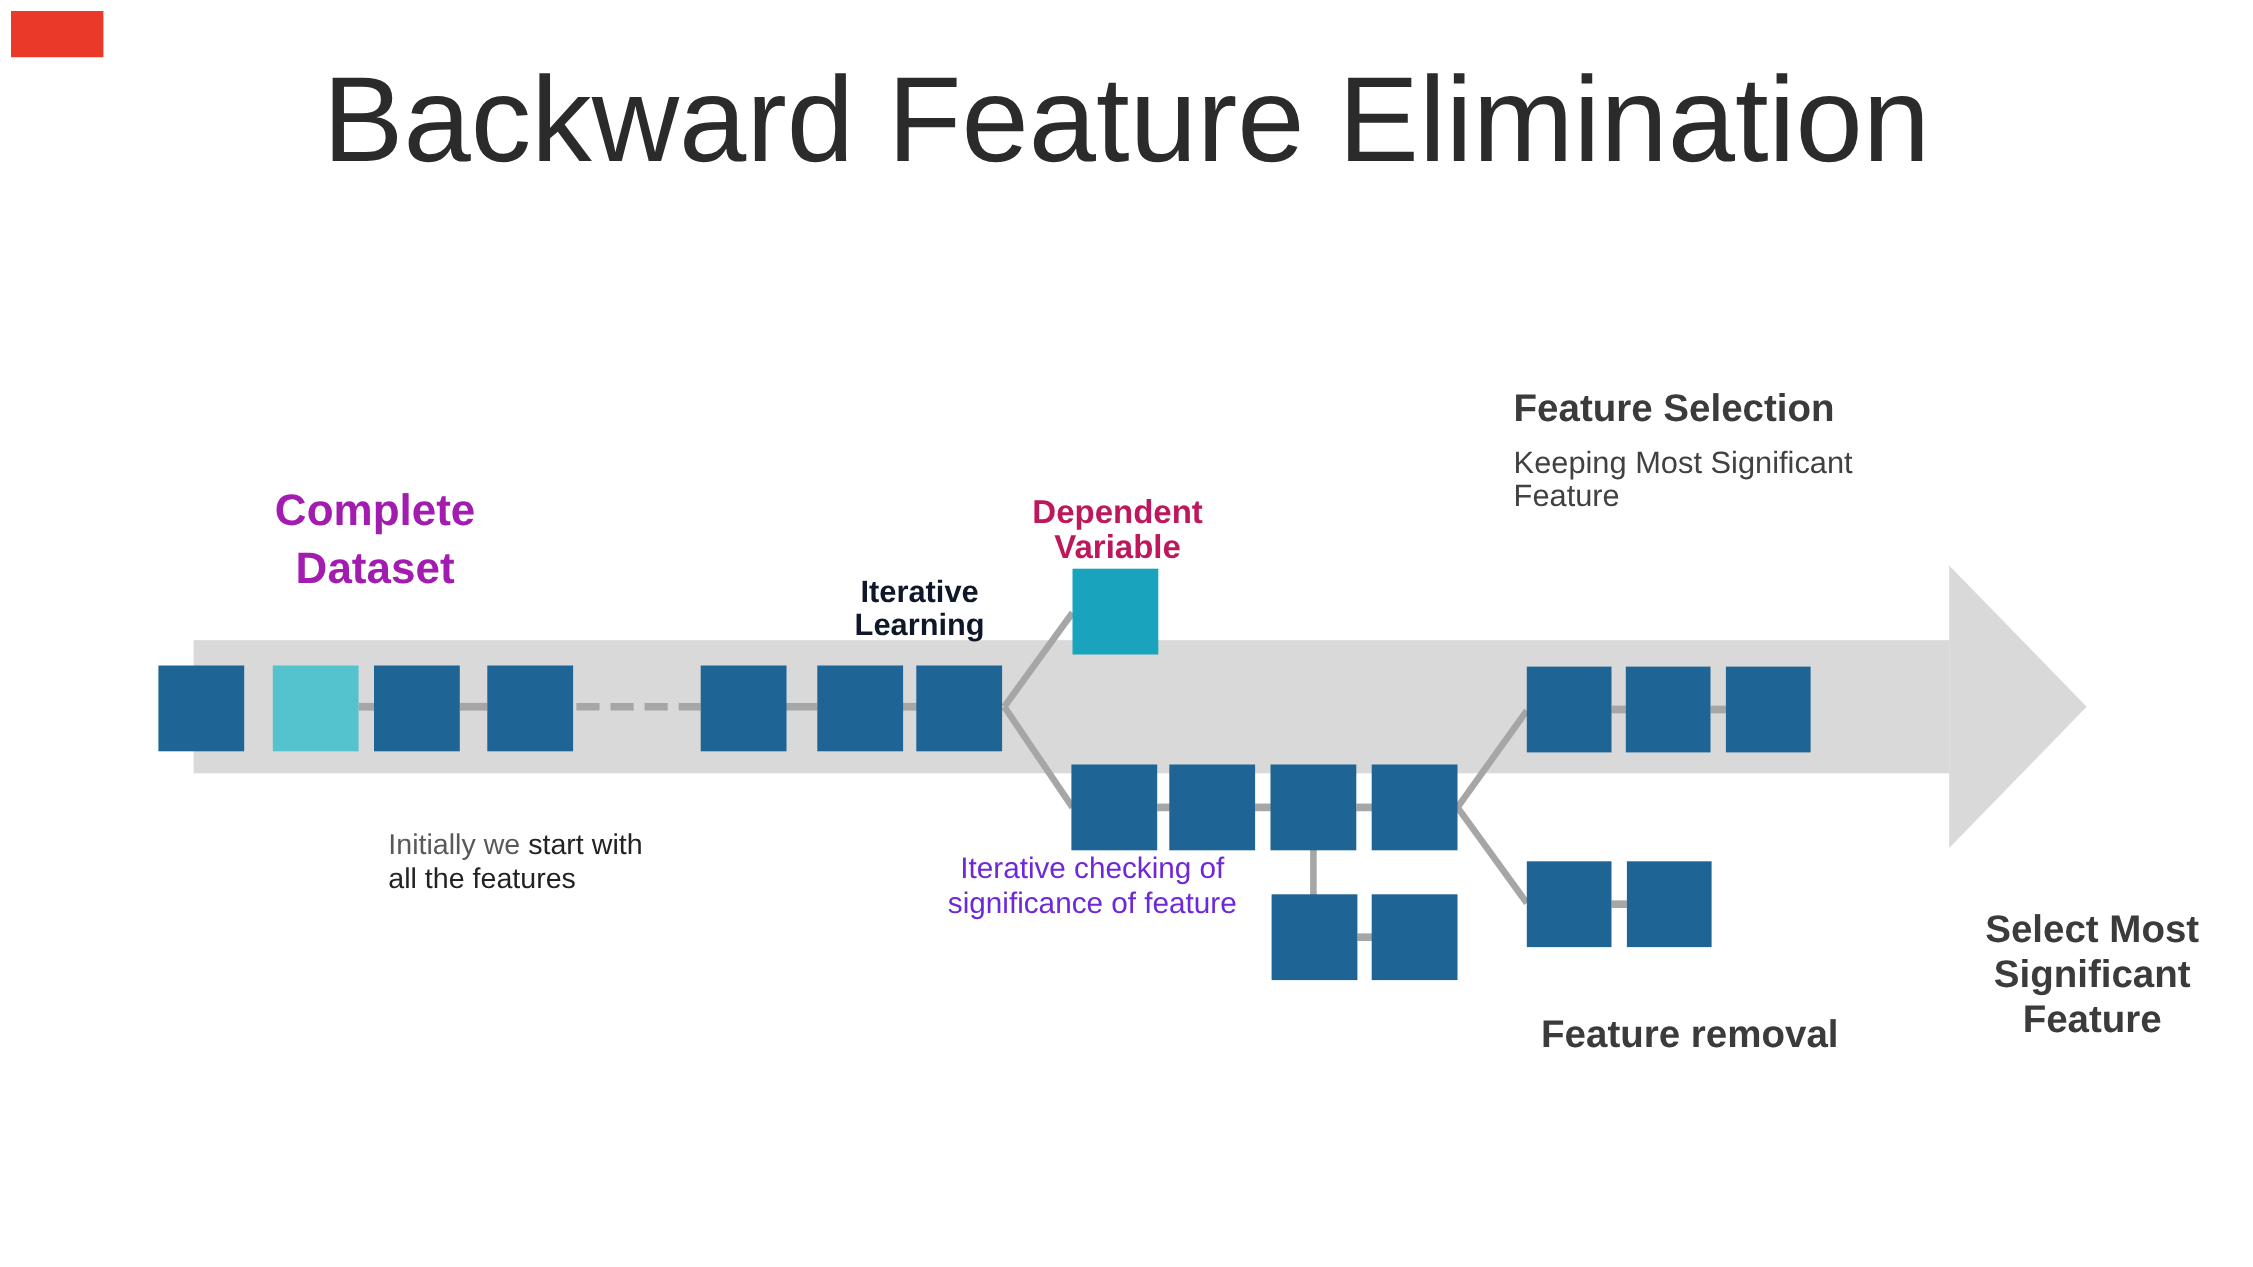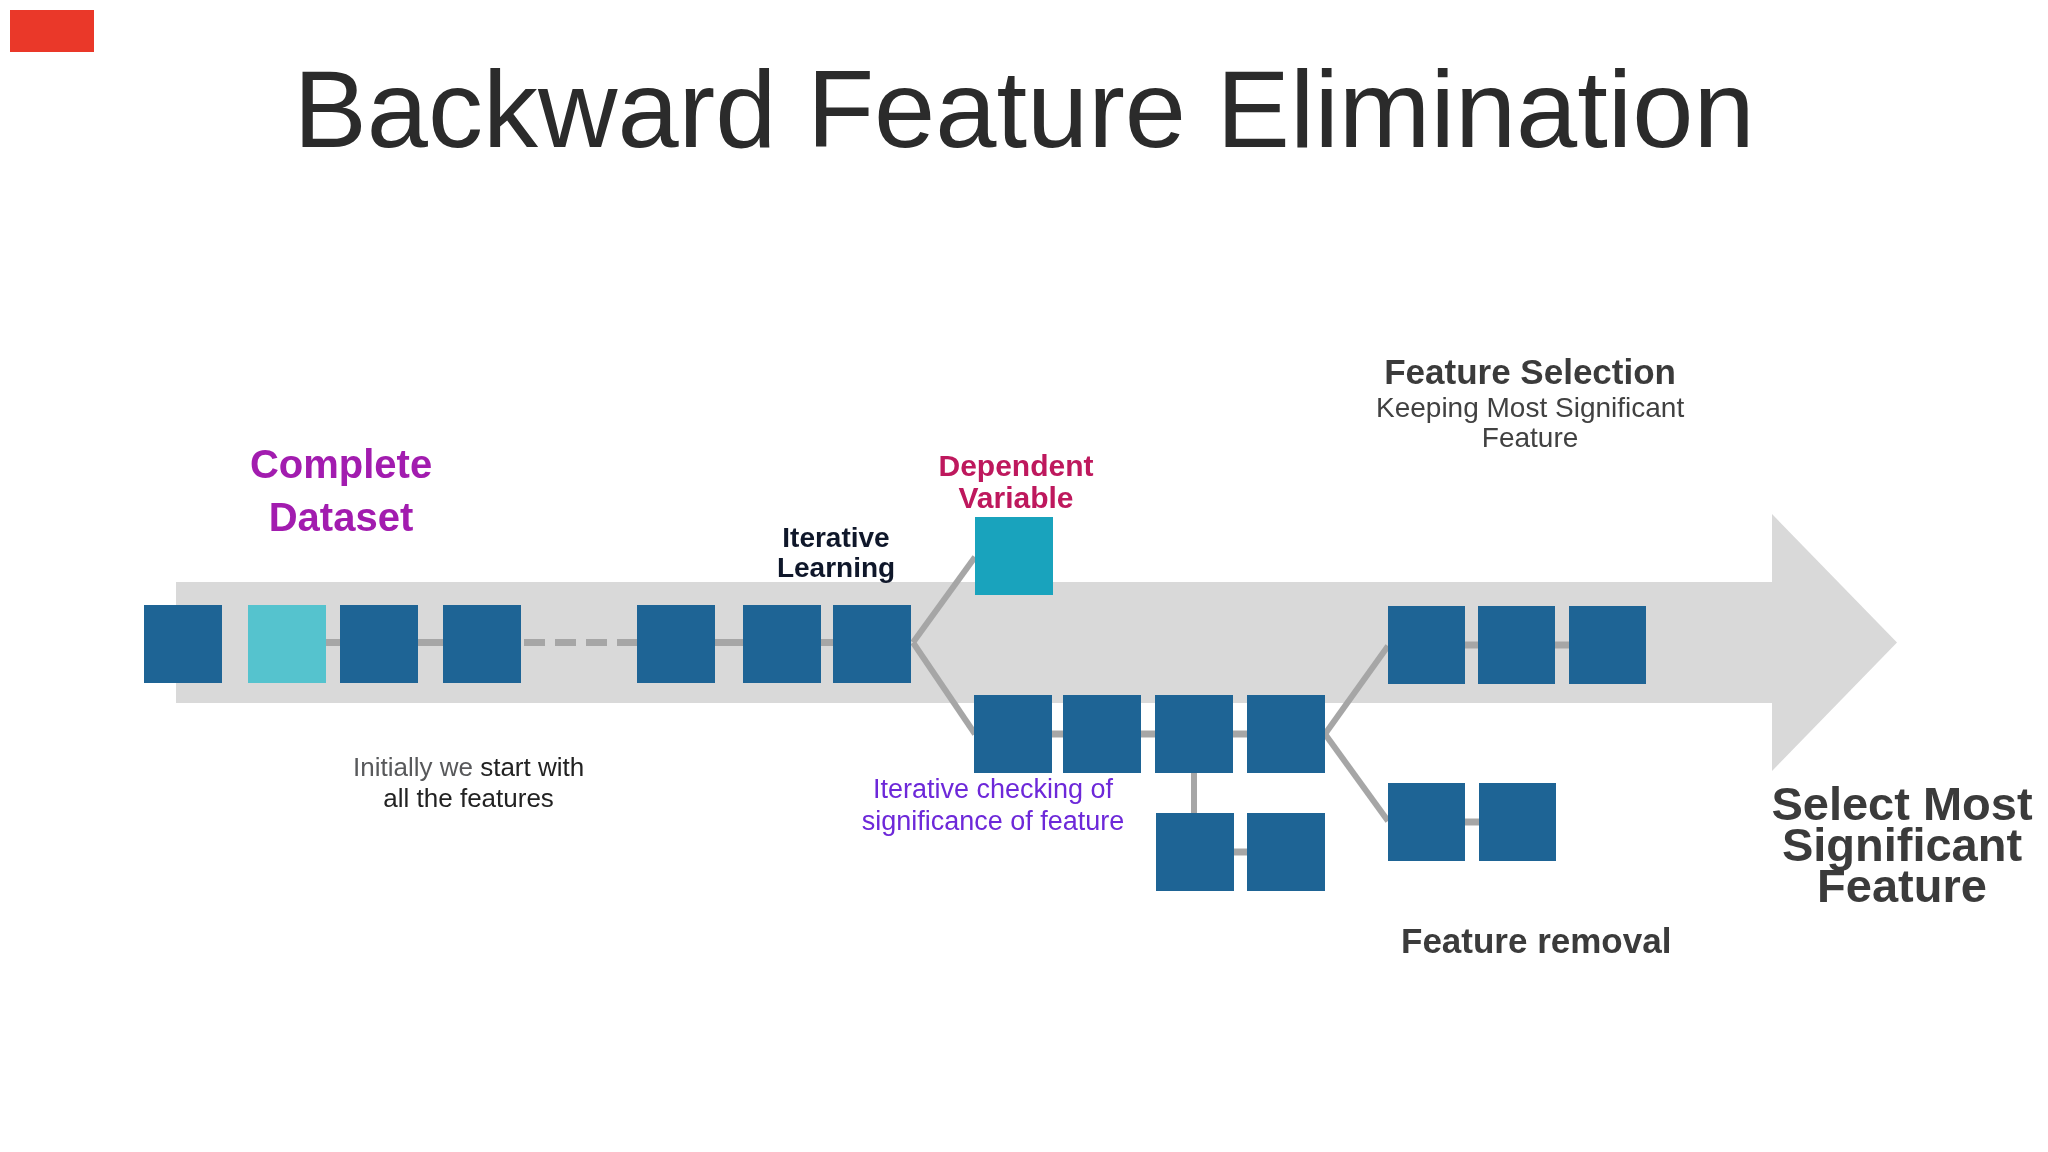--- a/index.html
+++ b/index.html
@@ -16,21 +16,21 @@
     width: 2048px;
     height: 828px;
     background: #ffffff;
   }
   #diagram-svg {
     position: absolute;
     left: 0; top: 0;
     width: 2048px;
     height: 1152px;
   }
-  .txt { position: absolute; white-space: nowrap; text-align: center; }
+  .txt { position: absolute; white-space: nowrap; }
   .center { transform: translateX(-50%); text-align: center; }
 
   .page-title {
     left: 1024px; top: 48px;
     font-size: 110px;
     line-height: 122px;
     font-weight: 400;
     color: #2b2b2b;
   }
   .label-bold-lg {      
@@ -39,24 +39,24 @@
   }
   .complete-dataset { left: 341px; top: 438px; font-size: 40px; line-height: 53px; }
   .all-features     { left: 231px; top: 748px; font-size: 38px; line-height: 40px; }
   .iterative-learning { left: 836px; top: 523px; font-size: 28px; line-height: 30px; font-weight: 700; color: #0f172a; }
   .dependent-variable { left: 1016px; top: 450px; font-size: 30px; line-height: 32px; font-weight: 700; color: #be185d; }
   .initial-note { left: 353px; top: 752px; font-size: 26px; line-height: 31px; color: #222222; }
   .initial-note .muted { color: #58595b; }
   .iterative-checking { left: 993px; top: 773px; font-size: 27px; line-height: 32px; color: #6d28d9; }
   .anno-block { color: #414141; }
   .anno-block .anno-heading { font-size: 35px; line-height: 40px; font-weight: 700; color: #3b3b3b; }
-  .anno-block .anno-sub { font-size: 28px; line-height: 30px; margin-top: 1px; }
+  .anno-block .anno-sub { font-size: 28px; line-height: 30px; margin-top: 14px; }
   .feature-selection { left: 1376px; top: 352px; }
   .feature-removal   { left: 1401px; top: 921px; }
-  .select-most { left: 1902px; top: 783px; font-size: 47px; line-height: 41px; font-weight: 700; color: #3b3b3b; }
+  .select-most { left: 1902px; top: 824px; font-size: 35px; line-height: 41px; font-weight: 700; color: #3b3b3b; }
   .red-badge {
     position: absolute;
     left: 10px; top: 10px;
     width: 84px; height: 42px;
   }
 </style>
 </head>
 <body>
 
 <div id="stage">

